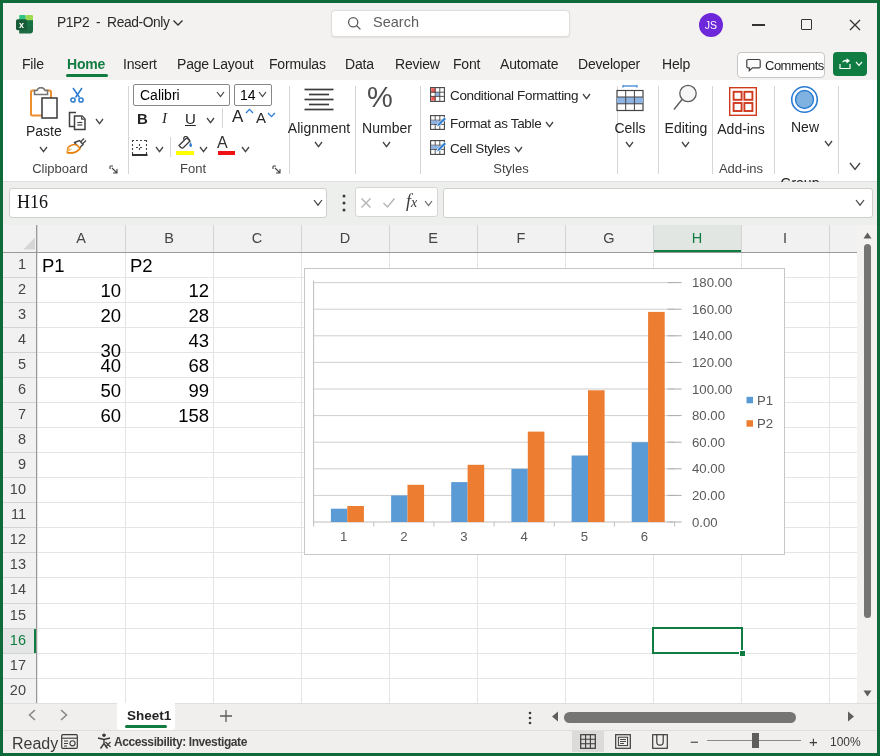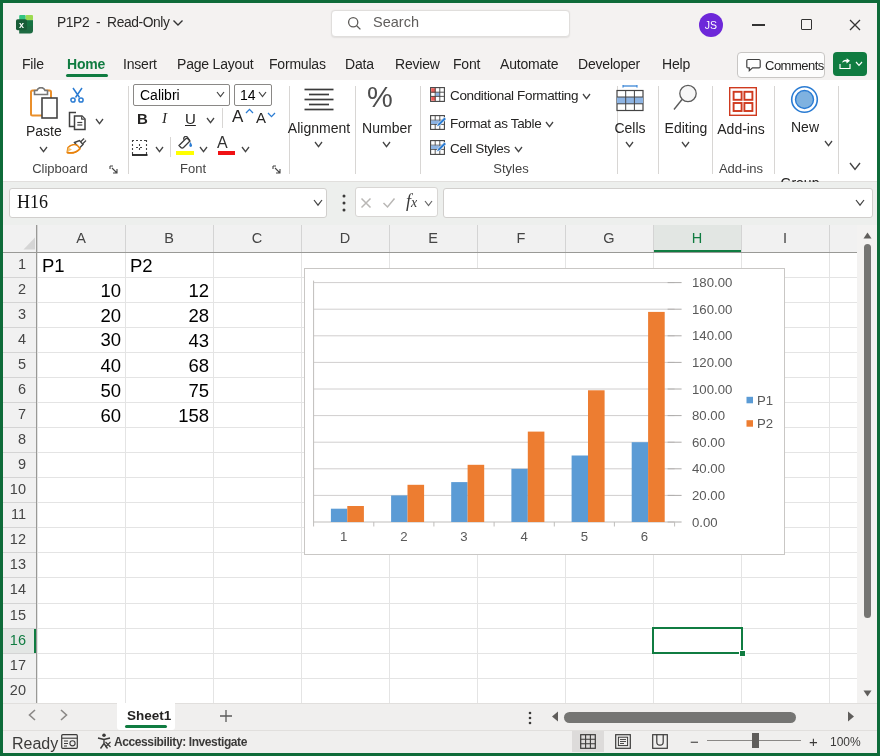--- a/index.html
+++ b/index.html
@@ -387,26 +387,26 @@
 <div class="abs" style="left:3px;top:677.7px;width:33px;height:1px;background:#d4d4d4;"></div>
 <div class="abs" style="left:3px;top:702.8px;width:33px;height:1px;background:#d4d4d4;"></div>
 <div class="abs" style="left:3px;top:251.5px;width:854px;height:1px;background:#999996;"></div>
 <div class="abs" style="left:36px;top:225px;width:1px;height:478px;background:#999996;"></div>
 <div class="cellv" style="left:42px;top:252.5px;">P1</div>
 <div class="cellv" style="left:130px;top:252.5px;">P2</div>
 <div class="cellv" style="left:37px;top:277.6px;width:84px;text-align:right;">10</div>
 <div class="cellv" style="left:125px;top:277.6px;width:84px;text-align:right;">12</div>
 <div class="cellv" style="left:37px;top:302.6px;width:84px;text-align:right;">20</div>
 <div class="cellv" style="left:125px;top:302.6px;width:84px;text-align:right;">28</div>
-<div class="cellv" style="left:37px;top:327px;width:84px;text-align:right;">30</div>
+<div class="cellv" style="left:37px;top:338px;width:84px;text-align:right;">30</div>
 <div class="cellv" style="left:125px;top:327.7px;width:84px;text-align:right;">43</div>
 <div class="cellv" style="left:37px;top:352.8px;width:84px;text-align:right;">40</div>
 <div class="cellv" style="left:125px;top:352.8px;width:84px;text-align:right;">68</div>
 <div class="cellv" style="left:37px;top:377.9px;width:84px;text-align:right;">50</div>
-<div class="cellv" style="left:125px;top:377.9px;width:84px;text-align:right;">75</div>
+<div class="cellv" style="left:125px;top:377.9px;width:84px;text-align:right;">99</div>
 <div class="cellv" style="left:37px;top:402.9px;width:84px;text-align:right;">60</div>
 <div class="cellv" style="left:125px;top:402.9px;width:84px;text-align:right;">158</div>
 <svg class="abs" style="left:304px;top:268px;" width="481" height="287" viewBox="0 0 481 287">
       <rect x="0.5" y="0.5" width="480" height="286" fill="#fff" stroke="#c9c7c5" stroke-width="1"></rect>
       <line x1="9.6" y1="14.6" x2="370.6" y2="14.6" stroke="#d0cece" stroke-width="1"></line>
       <line x1="363.6" y1="14.6" x2="377.6" y2="14.6" stroke="#aeacaa" stroke-width="1"></line>
       <text x="388" y="19.1" font-size="13.2" fill="#595959" font-family="Liberation Sans,sans-serif">180.00</text>
       <line x1="9.6" y1="41.2" x2="370.6" y2="41.2" stroke="#d0cece" stroke-width="1"></line>
       <line x1="363.6" y1="41.2" x2="377.6" y2="41.2" stroke="#aeacaa" stroke-width="1"></line>
       <text x="388" y="45.7" font-size="13.2" fill="#595959" font-family="Liberation Sans,sans-serif">160.00</text>

